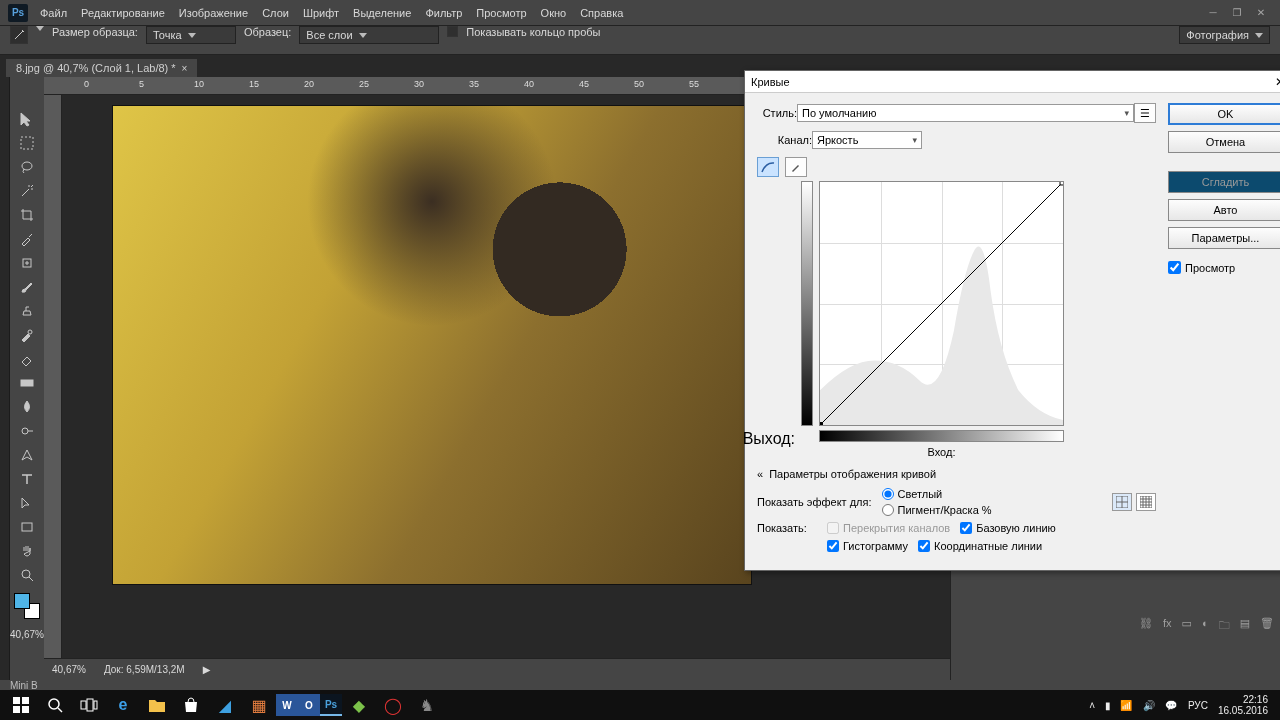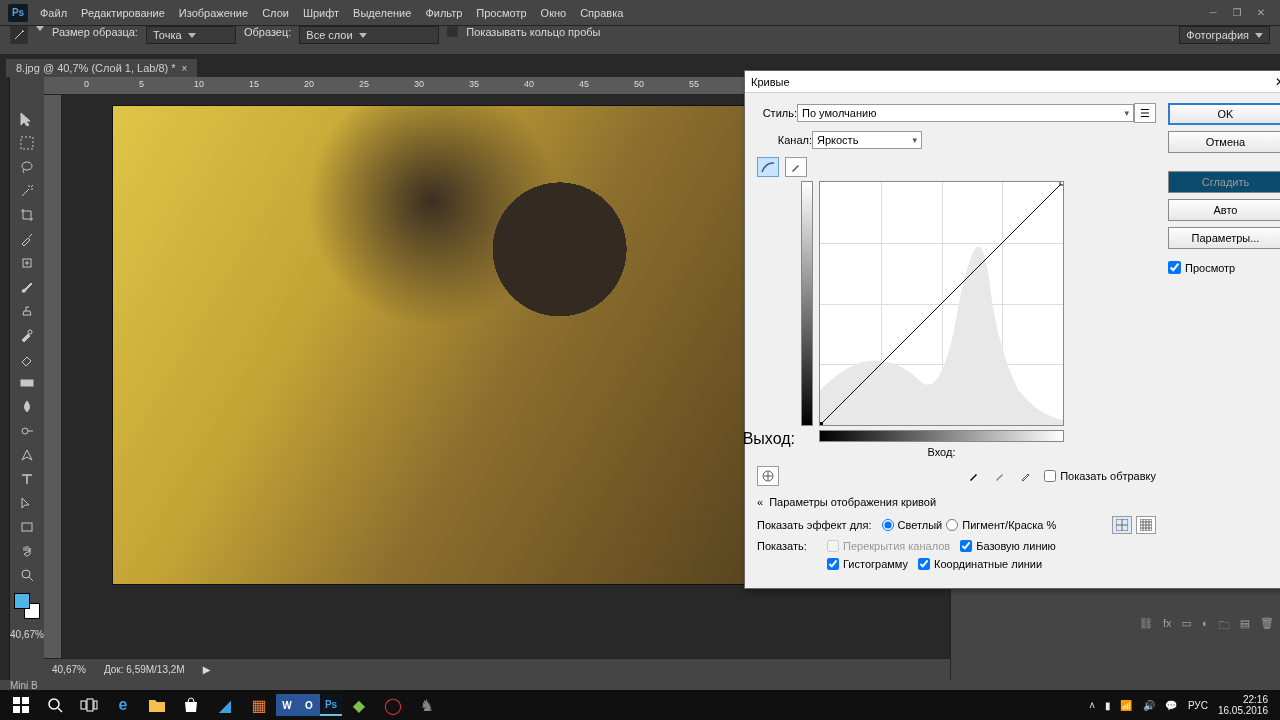--- a/index.html
+++ b/index.html
@@ -78,21 +78,21 @@
 .hist { position:absolute; inset:0; }
 .gradient-h { height: 12px; width: 245px; background: linear-gradient(to right, #000, #fff); margin-top: 4px; border: 1px solid #888; }
 .gradient-v { width: 12px; height: 245px; background: linear-gradient(to top, #000, #fff); border: 1px solid #888; }
 .input-row { display: flex; justify-content: center; margin-top: 4px; font-size: 11px; }
 .eyedrop-row { display: flex; align-items: center; gap: 10px; margin-top: 8px; }
 .eyedrop-row .spacer { flex:1; }
 .eyedrop { width: 16px; height: 16px; display: flex; align-items: center; justify-content: center; cursor: pointer; }
 .disclosure { display: flex; align-items: center; gap: 6px; margin-top: 10px; font-size: 11px; cursor: pointer; }
 .opts-block { margin-top: 8px; font-size: 11px; }
 .opts-row { display: flex; align-items: center; gap: 10px; margin-bottom: 6px; }
-.radio-col { display: flex; flex-direction: row; gap: 4px; }
+.radio-col { display: flex; flex-direction: column; gap: 4px; }
 .chk { display: flex; align-items: center; gap: 4px; }
 .chk input { width: 12px; height: 12px; }
 .chk.disabled { color: #999; }
 .grid-icons { display: flex; gap: 4px; margin-left:auto; }
 .gicon { width: 20px; height: 18px; border: 1px solid #999; background: #fff; display:flex;align-items:center;justify-content:center; cursor:pointer; }
 .gicon.sel { background:#dbe9f9; }
 .btn { height: 22px; border: 1px solid #888; background: linear-gradient(#fdfdfd,#e7e7e7); font-size: 11px; cursor: pointer; display: flex; align-items: center; justify-content: center; }
 .btn.primary { border: 2px solid #2e7cd6; text-align: right; }
 .btn.disabled { color: #999; background: #0c4a6e; cursor: default; }
 .chk-preview { display: flex; align-items: center; gap: 4px; margin-top: 6px; }
@@ -373,48 +373,20 @@
               <line x1="0" y1="245" x2="245" y2="0" stroke="#000" stroke-width="1"></line>
               <rect x="-3" y="242" width="6" height="6" fill="#000"></rect>
               <rect x="242" y="-3" width="6" height="6" fill="#fff" stroke="#000"></rect>
             </svg>
           </div>
           <div class="gradient-h"></div>
           <div class="input-row">
               <span>Вход:</span>
             </div>
         </div>
-      </div>
-      <div class="eyedrop-row">
-        <div class="ctool">
-          <svg width="14" height="14" viewBox="0 0 14 14">
-              <path d="M3 7 L11 7 M7 3 L7 11" stroke="#555"></path>
-              <circle cx="7" cy="7" r="5" fill="none" stroke="#555"></circle>
-            </svg>
-        </div>
-        <div class="spacer"></div>
-        <div class="eyedrop">
-            <svg width="12" height="12" viewBox="0 0 12 12">
-              <path d="M2 10 L8 4 L9 5 L3 11 Z" fill="#000"></path>
-            </svg>
-          </div>
-        <div class="eyedrop">
-            <svg width="12" height="12" viewBox="0 0 12 12">
-              <path d="M2 10 L8 4 L9 5 L3 11 Z" fill="#888"></path>
-            </svg>
-          </div>
-        <div class="eyedrop">
-            <svg width="12" height="12" viewBox="0 0 12 12">
-              <path d="M2 10 L8 4 L9 5 L3 11 Z" fill="#fff" stroke="#555"></path>
-            </svg>
-          </div>
-        <label class="chk">
-            <input type="checkbox" style="">
-            <span>Показать обтравку</span>
-          </label>
       </div>
       <div class="disclosure">
         <span>«</span>
         <span>Параметры отображения кривой</span>
       </div>
       <div class="opts-block">
         <div class="opts-row">
           <span>Показать эффект для:</span>
           <div class="radio-col">
             <label class="chk">

